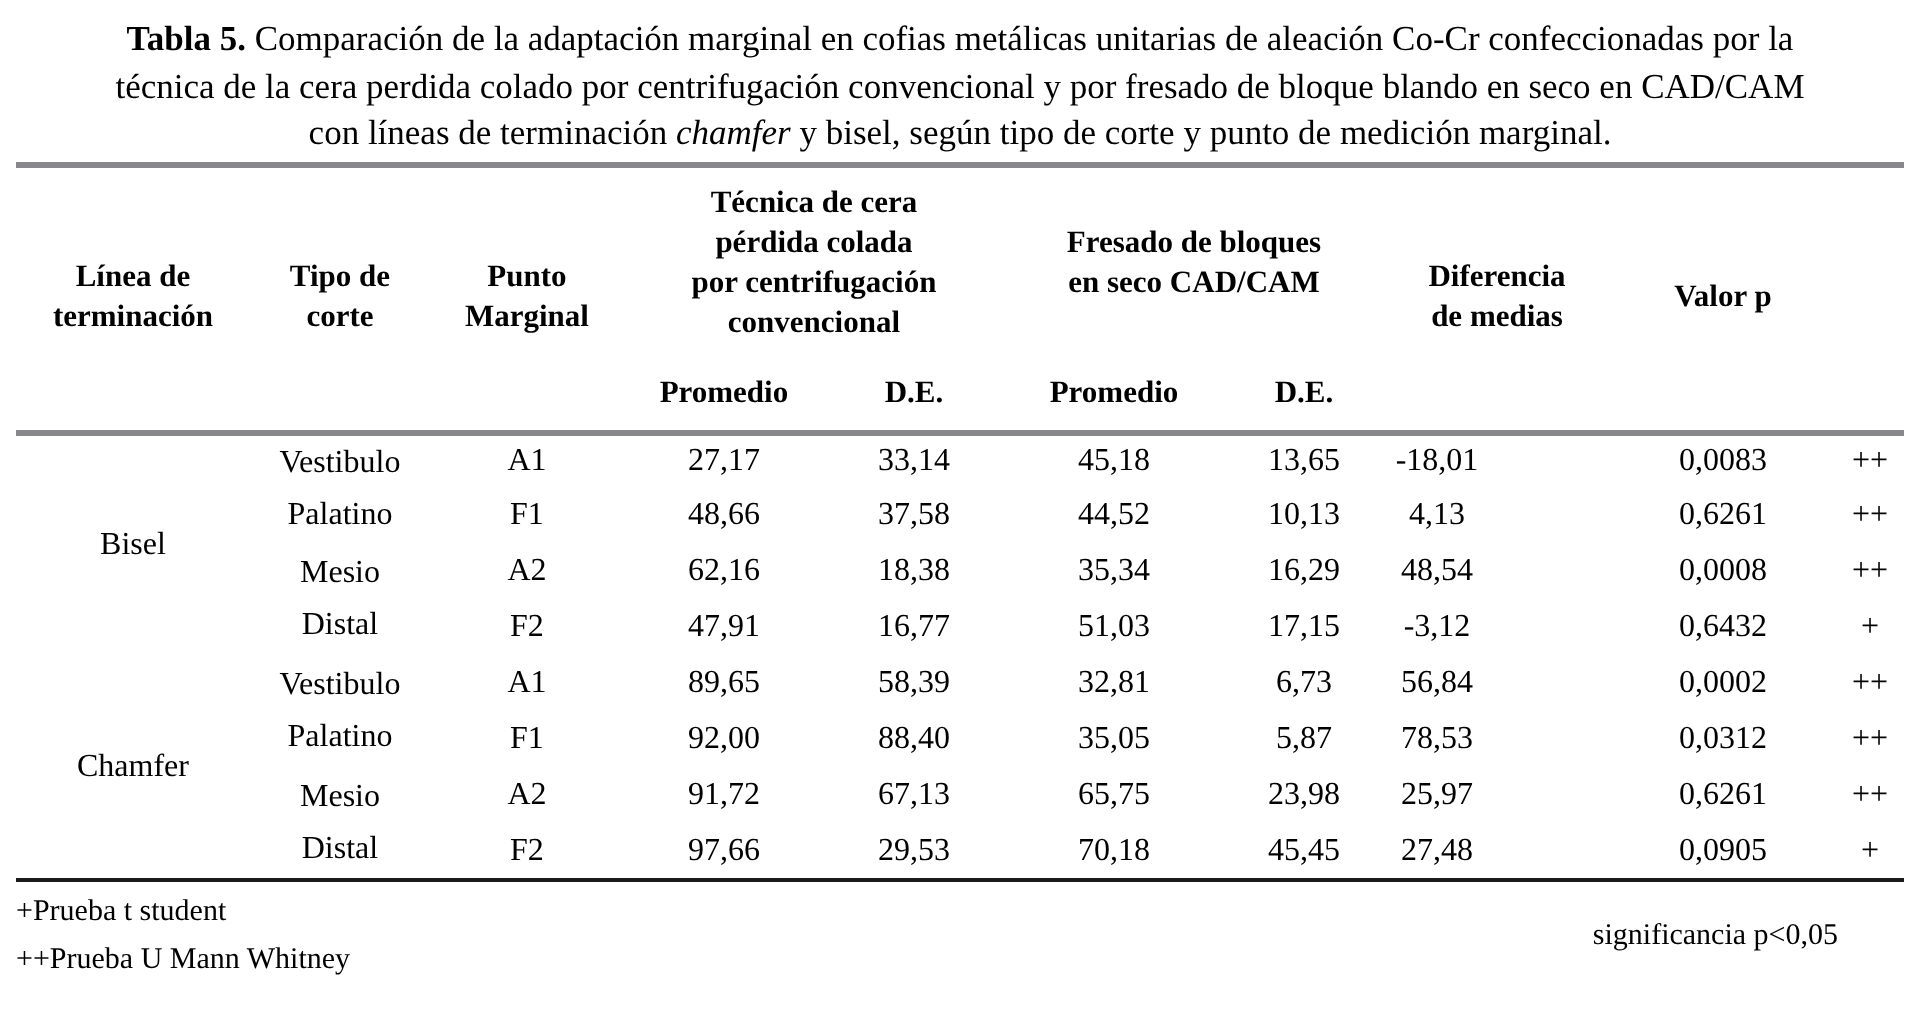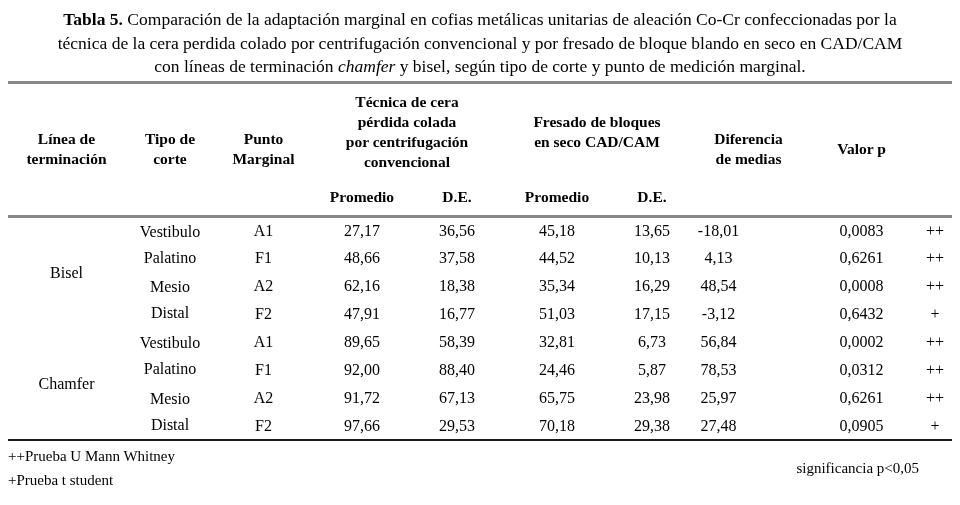--- a/index.html
+++ b/index.html
@@ -115,21 +115,21 @@
     </thead>
     <tbody>
       <tr>
         <td rowspan="4" class="linea">Bisel</td>
         <td rowspan="2" class="corte">
           <span class="corte-line">Vestibulo</span>
           <span class="corte-line">Palatino</span>
         </td>
         <td>A1</td>
         <td>27,17</td>
-        <td>36,56</td>
+        <td>33,14</td>
         <td>45,18</td>
         <td>13,65</td>
         <td class="dif">-18,01</td>
         <td>0,0083</td>
         <td class="sig">++</td>
       </tr>
       <tr>
         <td>F1</td>
         <td>48,66</td>
         <td>37,58</td>
@@ -176,21 +176,21 @@
         <td>32,81</td>
         <td>6,73</td>
         <td class="dif">56,84</td>
         <td>0,0002</td>
         <td class="sig">++</td>
       </tr>
       <tr>
         <td>F1</td>
         <td>92,00</td>
         <td>88,40</td>
-        <td>24,46</td>
+        <td>35,05</td>
         <td>5,87</td>
         <td class="dif">78,53</td>
         <td>0,0312</td>
         <td class="sig">++</td>
       </tr>
       <tr>
         <td rowspan="2" class="corte">
           <span class="corte-line">Mesio</span>
           <span class="corte-line">Distal</span>
         </td>
@@ -201,29 +201,29 @@
         <td>23,98</td>
         <td class="dif">25,97</td>
         <td>0,6261</td>
         <td class="sig">++</td>
       </tr>
       <tr>
         <td>F2</td>
         <td>97,66</td>
         <td>29,53</td>
         <td>70,18</td>
-        <td>29,38</td>
+        <td>45,45</td>
         <td class="dif">27,48</td>
         <td>0,0905</td>
         <td class="sig">+</td>
       </tr>
     </tbody>
   </table>
 
   <div class="footer">
     <div class="notes">
+      <div>+Prueba t student</div>
       <div>++Prueba U Mann Whitney</div>
-      <div>+Prueba t student</div>
     </div>
     <div class="significance">significancia p&lt;0,05</div>
   </div>
 
 </div>
 
 </body></html>

